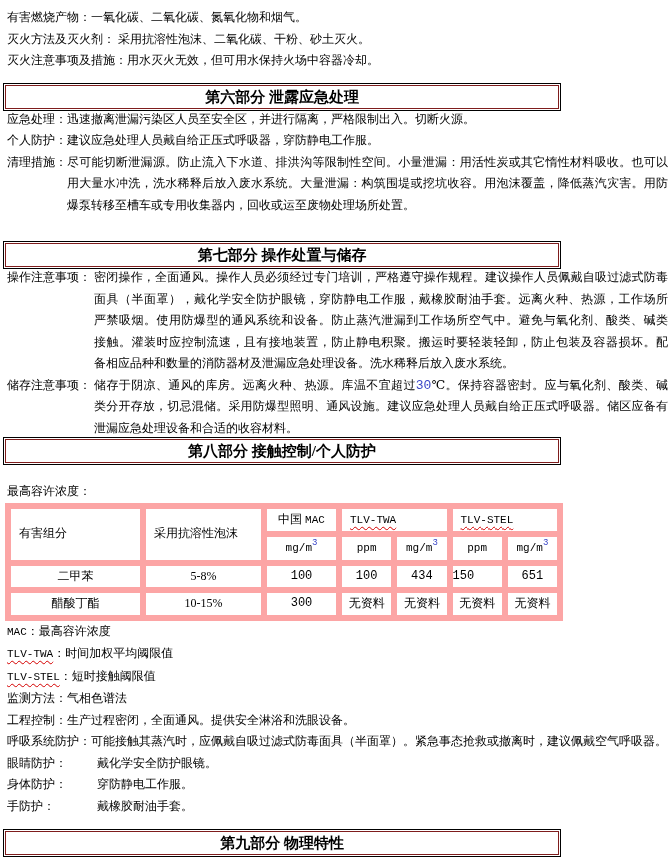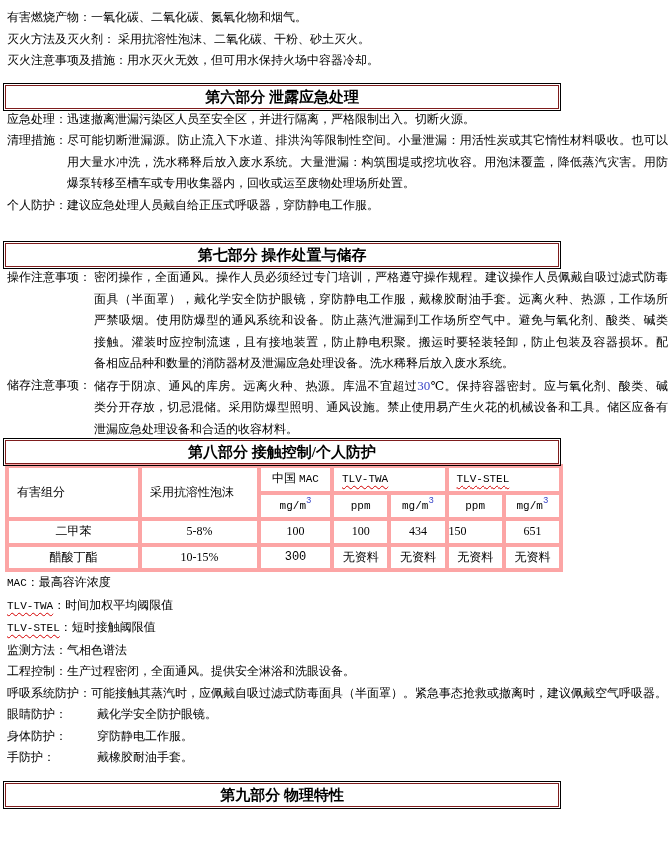--- a/index.html
+++ b/index.html
@@ -20,26 +20,26 @@
   .para .lbl{white-space:pre;flex:0 0 auto;}
   .para .content{flex:1 1 auto;min-width:0;}
   .jline{text-align:justify;text-align-last:justify;}
   .inline-item{margin:0 2px 0 7px;}
   .gap-item{display:flex;margin:0 2px 0 7px;}
   .gap-item .lbl{flex:0 0 90px;white-space:pre;}
   .notes{display:flex;margin:0 2px 0 7px;}
   .notes .lbl{flex:0 0 45px;font-weight:bold;white-space:pre;}
   
   .lat{font-family:"Liberation Mono","DejaVu Sans Mono",monospace;font-size:11px;}
-  .num{font-family:Liberation Serif, serif;font-size:13px;}
+  .num{font-family:Liberation Mono, monospace;font-size:13px;}
   .blue{color:#3A46C8;}
   .sq{text-decoration:underline wavy #D40000 1px;text-underline-offset:3px;}
   
   table.exp{border-collapse:collapse;margin-left:5px;table-layout:fixed;width:558px;}
-  table.exp td,table.exp th{border:4px solid #fca5a5;padding:0;height:19px;
+  table.exp td,table.exp th{border:6px solid #fca5a5;padding:0;height:19px;
        font-weight:normal;font-size:12px;text-align:center;vertical-align:middle;}
   table.exp th.left,table.exp td.left{text-align:left;padding-left:8px;}
   table.exp .c1{width:121px}.exp .c2{width:107px}.exp .c3{width:69px}
   .exp .c4{width:60px}.exp .c5{width:61px}.exp .c6{width:63px}.exp .c7{width:63px}
   table.exp tr.hdr1 td{height:20px;}
   table.exp tr.data td{height:19px;}
   sup.u3{font-size:9px;position:relative;top:-1px;vertical-align:super;line-height:0;}
   .maxlabel{margin:18px 2px 0 7px;}
 </style>
 </head>
@@ -51,55 +51,56 @@
   <div class="topline">灭火方法及灭火剂： 采用抗溶性泡沫、二氧化碳、干粉、砂土灭火。</div>
   <div class="topline">灭火注意事项及措施：用水灭火无效，但可用水保持火场中容器冷却。</div>
 
   <div class="secbox mt12">第六部分 泄露应急处理</div>
 
   <div class="para mt13">
     <span class="lbl">应急处理：</span>
     <div class="content">迅速撤离泄漏污染区人员至安全区，并进行隔离，严格限制出入。切断火源。</div>
   </div>
   <div class="para">
+    <span class="lbl">个人防护：</span>
+    <div class="content">建议应急处理人员戴自给正压式呼吸器，穿防静电工作服。</div>
+  </div>
+  <div class="para">
     <span class="lbl">清理措施：</span>
     <div class="content">
       <div class="jline">尽可能切断泄漏源。防止流入下水道、排洪沟等限制性空间。小量泄漏：用活性炭或其它惰性材料吸收。也可以</div>
       <div class="jline">用大量水冲洗，洗水稀释后放入废水系统。大量泄漏：构筑围堤或挖坑收容。用泡沫覆盖，降低蒸汽灾害。用防</div>
       <div>爆泵转移至槽车或专用收集器内，回收或运至废物处理场所处置。</div>
     </div>
-  </div>
-  <div class="para">
-    <span class="lbl">个人防护：</span>
-    <div class="content">建议应急处理人员戴自给正压式呼吸器，穿防静电工作服。</div>
   </div>
 
   <div class="secbox mt8">第七部分 操作处置与储存</div>
 
   <div class="para mt26">
     <span class="lbl">操作注意事项： </span>
     <div class="content">
       <div class="jline">密闭操作，全面通风。操作人员必须经过专门培训，严格遵守操作规程。建议操作人员佩戴自吸过滤式防毒</div>
       <div class="jline">面具（半面罩），戴化学安全防护眼镜，穿防静电工作服，戴橡胶耐油手套。远离火种、热源，工作场所</div>
       <div class="jline">严禁吸烟。使用防爆型的通风系统和设备。防止蒸汽泄漏到工作场所空气中。避免与氧化剂、酸类、碱类</div>
       <div class="jline">接触。灌装时应控制流速，且有接地装置，防止静电积聚。搬运时要轻装轻卸，防止包装及容器损坏。配</div>
       <div>备相应品种和数量的消防器材及泄漏应急处理设备。洗水稀释后放入废水系统。</div>
     </div>
   </div>
   <div class="para">
     <span class="lbl">储存注意事项： </span>
     <div class="content">
       <div class="jline"><span>储存于阴凉、通风的库房。远离火种、热源。库温不宜超过</span><span class="num blue">30</span><span>℃。保持容器密封。应与氧化剂、酸类、碱</span></div>
-      <div class="jline">类分开存放，切忌混储。采用防爆型照明、通风设施。禁止使用易产生火花的机械设备和工具。储区应备有</div>
+      <div class="jline">类分开存放，切忌混储。采用防爆型照明、通风设施。建议应急处理人员戴自给正压式呼吸器。储区应备有</div>
       <div>泄漏应急处理设备和合适的收容材料。</div>
     </div>
   </div>
 
   <div class="secbox mt9">第八部分 接触控制/个人防护</div>
 
+  <div class="maxlabel">最高容许浓度：</div>
 
   <table class="exp">
     <tbody>
         <tr class="hdr1">
       <td class="c1 left" rowspan="2">有害组分</td>
       <td class="c2 left" rowspan="2">采用抗溶性泡沫</td>
       <td class="c3"><span>中国 </span><span class="lat">MAC</span></td>
       <td class="left" colspan="2"><span class="lat sq">TLV-TWA</span></td>
       <td class="left" colspan="2"><span class="lat sq">TLV-STEL</span></td>
     </tr>

